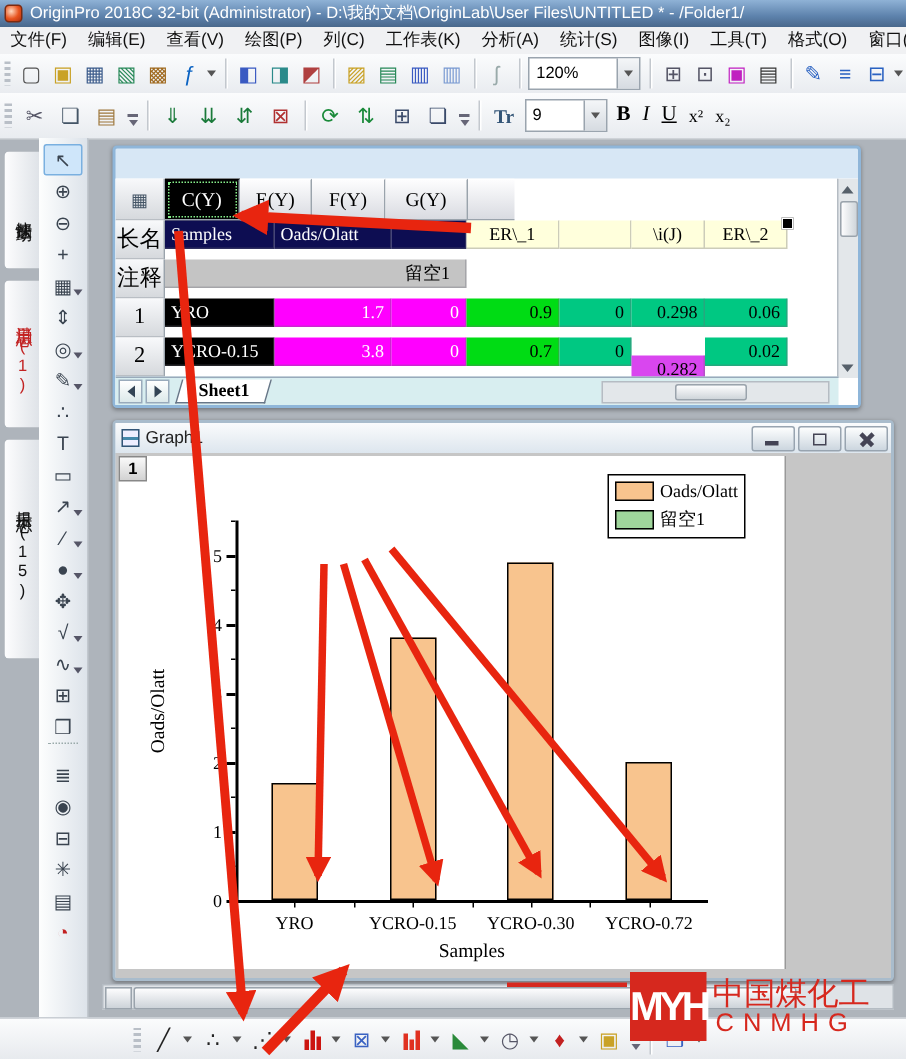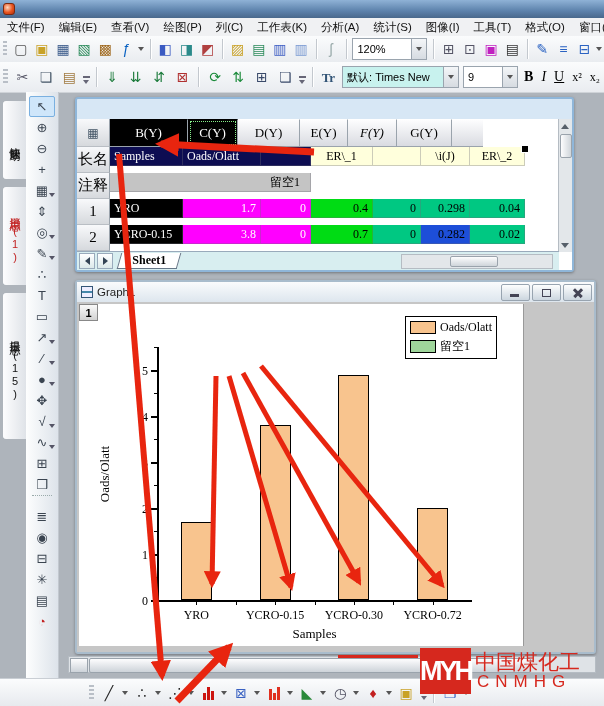--- a/index.html
+++ b/index.html
@@ -127,20 +127,21 @@
              border:1px solid #9aa3ac;border-radius:2px;}
   #mdihbtn{position:absolute;left:1px;top:1px;width:16px;height:13px;background:linear-gradient(#fdfdfe,#cdd3d9);border:1px solid #9aa3ac;}
 </style>
 </head>
 <body>
 
 <div id="app">
 
   <div class="abs" id="titlebar">
     <span id="appicon"></span>
+    <span id="titletext">OriginPro 2018C 32-bit (Administrator) - D:\我的文档\OriginLab\User Files\UNTITLED * - /Folder1/</span>
   </div>
 
   <div class="abs" id="menubar">
       <span class="mitem">文件(F)</span>
       <span class="mitem">编辑(E)</span>
       <span class="mitem">查看(V)</span>
       <span class="mitem">绘图(P)</span>
       <span class="mitem">列(C)</span>
       <span class="mitem">工作表(K)</span>
       <span class="mitem">分析(A)</span>
@@ -273,26 +274,20 @@
         <span class="g" style="color: rgb(58, 74, 106);">❏</span>
       </span>
       <span class="tovf">
         <i></i>
         <u></u>
       </span>
       <span class="tsep"></span>
       <span class="tbtn">
         <span class="g" style="font-family: &quot;Liberation Serif&quot;, serif; font-weight: bold; color: rgb(51, 85, 119); font-size: 13px;">Tr</span>
       </span>
-      <span class="combo" style="background: rgb(200, 242, 238);">
-        <span class="val" style="width: 92px;">默认: Times New</span>
-        <span class="cdd">
-          <span class="dd"></span>
-        </span>
-      </span>
       <span class="combo">
         <span class="val" style="width: 30px;">9</span>
         <span class="cdd">
           <span class="dd"></span>
         </span>
       </span>
       <span class="fmt" style="font-weight: bold;">B</span>
       <span class="fmt" style="font-style: italic;">I</span>
       <span class="fmt" style="text-decoration: underline;">U</span>
       <span class="fmt" style="font-size: 12px;">x²</span>
@@ -390,25 +385,23 @@
       <div class="ticon">
         <span class="g" style="color: rgb(194, 32, 32);">◔</span>
       </div>
     </div>
 
   <div class="win" id="book2" style="left:75px;top:97px;width:495px;height:171px;">
     <div id="sheetwrap">
       <div id="sheetgrid">
           <div class="srow">
             <div class="rl" style="height: 28px; font-size: 12px; color: rgb(68, 85, 102);">▦</div>
-            <div class="hc sel" style="width: 78px;">B(Y)</div>
             <div class="hc sel ants" style="width: 50px;">C(Y)</div>
-            <div class="hc" style="width: 62px;">D(Y)</div>
             <div class="hc" style="width: 48px;">E(Y)</div>
-            <div class="hc" style="width: 49px; font-style: italic;">F(Y)</div>
+            <div class="hc" style="width: 49px;">F(Y)</div>
             <div class="hc" style="width: 55px;">G(Y)</div>
             <div class="hc" style="width: 31px; border-right: none;"></div>
           </div>
           <div class="srow">
             <div class="rl">长名</div>
             <div class="c" style="width: 73px; background: rgb(13, 13, 82); color: rgb(255, 255, 255);">Samples</div>
             <div class="c" style="width: 78px; background: rgb(13, 13, 82); color: rgb(255, 255, 255);">Oads/Olatt</div>
             <div class="c" style="width: 50px; background: rgb(13, 13, 82); color: rgb(255, 255, 255);"></div>
             <div class="c ctr" style="width: 62px; background: rgb(255, 255, 220);">ER\_1</div>
             <div class="c ctr" style="width: 48px; background: rgb(255, 255, 220);"></div>
@@ -420,33 +413,33 @@
           </div>
           <div class="srow">
             <div class="rl">注释</div>
             <div class="c rt" style="width: 201px; background: rgb(196, 196, 196); padding-right: 10px;">留空1</div>
           </div>
           <div class="srow">
             <div class="rl" style="font-family: &quot;Liberation Serif&quot;, serif;">1</div>
             <div class="c" style="width: 73px; background: rgb(0, 0, 0); color: rgb(255, 255, 255);">YRO</div>
             <div class="c rt" style="width: 78px; background: rgb(255, 0, 255); color: rgb(255, 255, 255);">1.7</div>
             <div class="c rt" style="width: 50px; background: rgb(255, 0, 255); color: rgb(255, 255, 255);">0</div>
-            <div class="c rt" style="width: 62px; background: rgb(0, 220, 20);">0.4</div>
+            <div class="c rt" style="width: 62px; background: rgb(0, 220, 20);">0.9</div>
             <div class="c rt" style="width: 48px; background: rgb(0, 200, 130);">0</div>
             <div class="c rt" style="width: 49px; background: rgb(0, 200, 130);">0.298</div>
-            <div class="c rt" style="width: 55px; background: rgb(0, 200, 130);">0.04</div>
+            <div class="c rt" style="width: 55px; background: rgb(0, 200, 130);">0.06</div>
           </div>
           <div class="srow">
             <div class="rl" style="font-family: &quot;Liberation Serif&quot;, serif;">2</div>
             <div class="c" style="width: 73px; background: rgb(0, 0, 0); color: rgb(255, 255, 255);">YCRO-0.15</div>
             <div class="c rt" style="width: 78px; background: rgb(255, 0, 255); color: rgb(255, 255, 255);">3.8</div>
             <div class="c rt" style="width: 50px; background: rgb(255, 0, 255); color: rgb(255, 255, 255);">0</div>
             <div class="c rt" style="width: 62px; background: rgb(0, 220, 20);">0.7</div>
             <div class="c rt" style="width: 48px; background: rgb(0, 200, 130);">0</div>
-            <div class="c rt" style="width: 49px; background: #1d4ed8;">0.282</div>
+            <div class="c rt" style="width: 49px; background: #d946ef; margin-top: 12px;">0.282</div>
             <div class="c rt" style="width: 55px; background: rgb(0, 200, 130);">0.02</div>
           </div>
         </div>
 
       <div class="vscroll" style="right:0;top:0;bottom:18px;">
         <div class="varr up" style="top:1px;">
             <i></i>
           </div>
         <div class="vthumb" style="top:15px;height:22px;"></div>
         <div class="varr dn" style="bottom:1px;">

